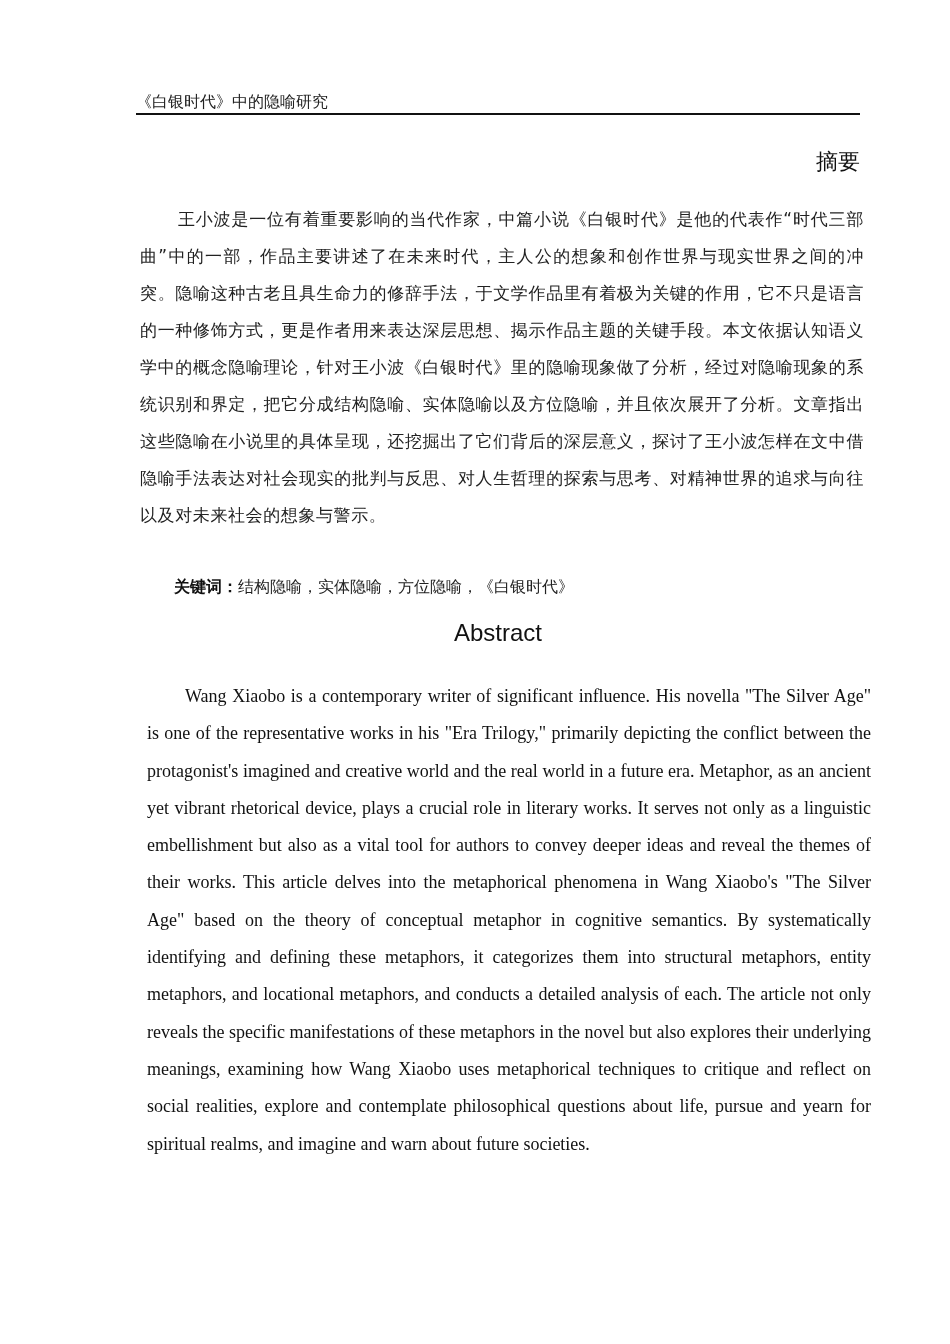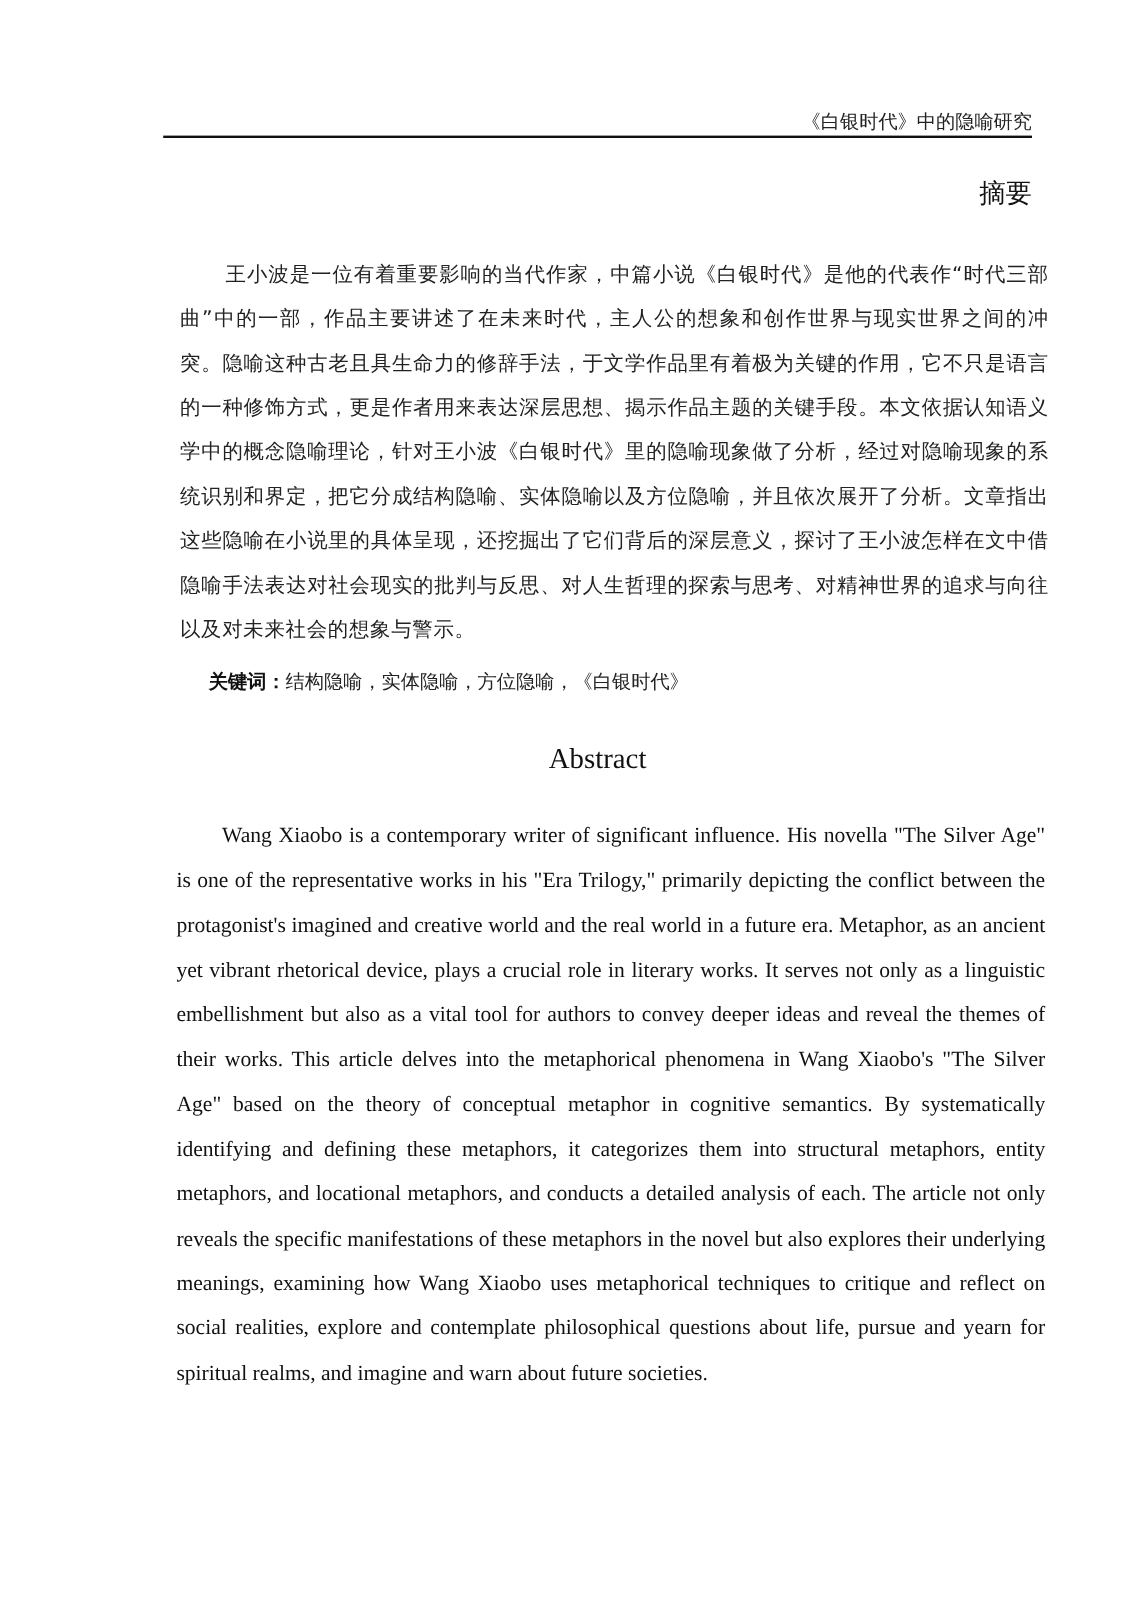--- a/index.html
+++ b/index.html
@@ -18,21 +18,21 @@
       position: absolute;
       left: 136px;
       top: 0;
       width: 724px;
     }
     .running-header {
       position: absolute;
       top: 92px;
       left: 0;
       width: 724px;
-      text-align: right;
+      text-align: left;
       font-family: "DejaVu Sans", sans-serif;
       font-size: 16px;
       line-height: 20px;
       color: #222;
     }
     .header-rule {
       position: absolute;
       top: 113px;
       left: 0;
       width: 724px;
@@ -55,43 +55,43 @@
       top: 197px;
       left: 0;
       width: 724px;
       font-family: "DejaVu Sans", sans-serif;
       font-size: 17px;
       line-height: 37px;
       text-align: justify;
       text-indent: 38px;
       letter-spacing: 0.6px;
       color: #222;
-      margin: 14px;
+      margin: 4px;
     }
     .keywords {
       position: absolute;
-      top: 549px;
+      top: 568px;
       left: 38px;
       width: 686px;
       font-family: "DejaVu Sans", sans-serif;
       font-size: 16px;
       line-height: 37px;
       color: #222;
     }
     .keywords .kw-label {
       font-weight: bold;
       color: #111;
     }
     .en-title {
       position: absolute;
       top: 617px;
       left: 0;
       width: 724px;
       text-align: center;
-      font-family: Liberation Serif, serif;
+      font-family: Liberation Sans, sans-serif;
       font-size: 24px;
       line-height: 32px;
       color: #111;
     }
     .en-body {
       position: absolute;
       top: 667px;
       left: 0;
       width: 724px;
       font-family: "Liberation Serif", serif;

